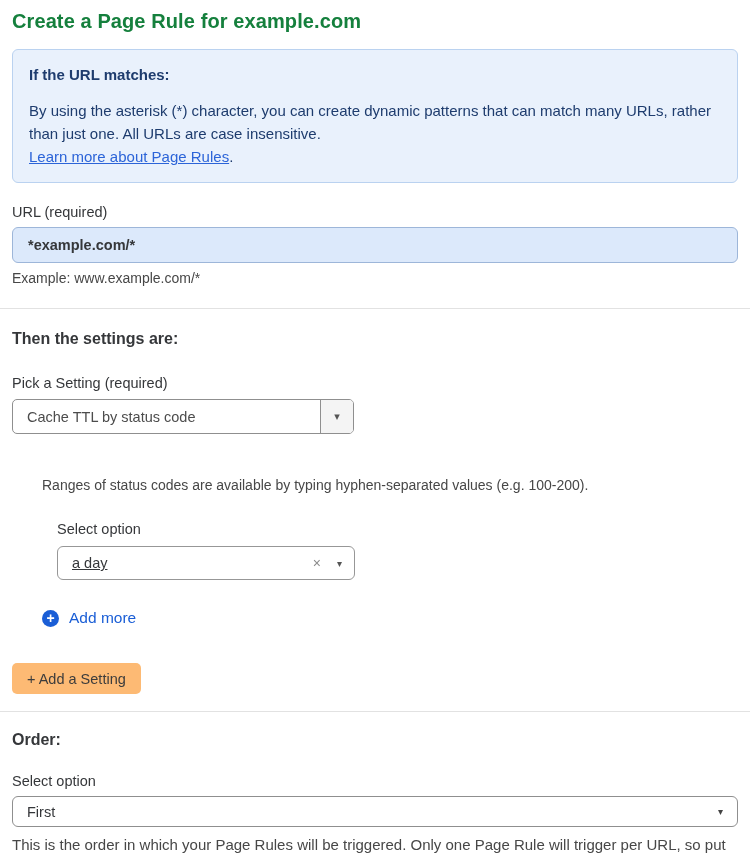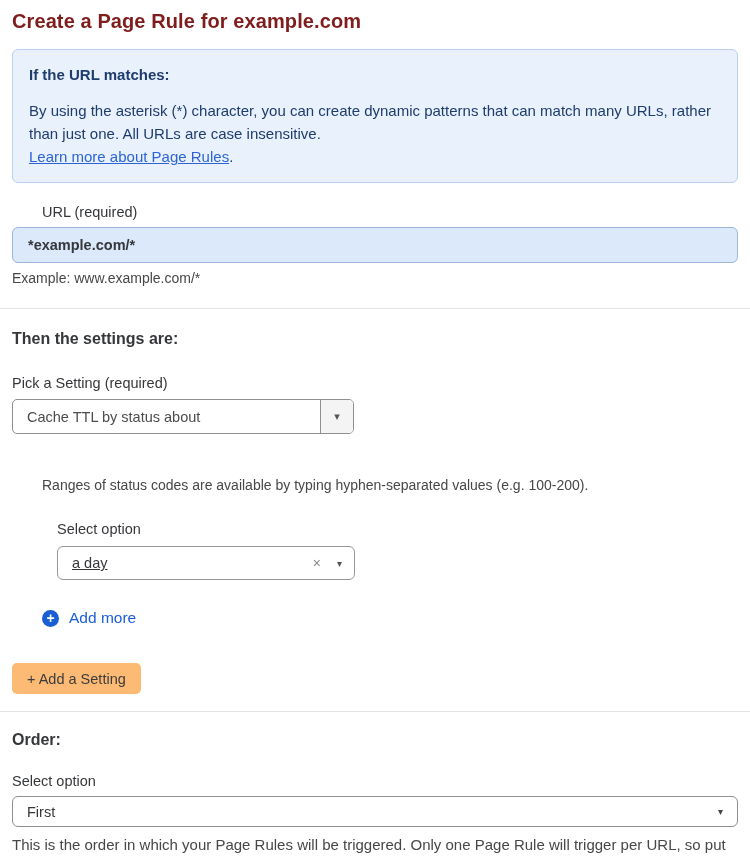--- a/index.html
+++ b/index.html
@@ -9,21 +9,21 @@
     min-height: 862px;
     font-family: "Liberation Sans", sans-serif;
     color: #35373a;
     position: relative;
   }
   .container { padding: 10px 12px 20px 12px; }
 
   h1.page-title {
     font-size: 20px;
     font-weight: bold;
-    color: #7f1d1d;
+    color: #15803d;
     letter-spacing: 0.1px;
   }
 
   
   .info-box {
     margin-top: 16px;
     background: #e9f1fc;
     border: 1px solid #bad2f0;
     border-radius: 6px;
     padding: 13px 16px 14px 16px;
@@ -37,21 +37,21 @@
     color: #2c64d8;
     text-decoration: underline;
     cursor: pointer;
   }
 
   
   .field-label { font-size: 14.5px; color: #35373a; }
   .helper-text { font-size: 14px; color: #474747; }
 
   
-  .url-label { margin-top: 21px; margin-left: 30px; }
+  .url-label { margin-top: 21px; }
   input.url-input {
     margin-top: 7px;
     width: 100%;
     height: 36px;
     background: #dce9fb;
     border: 1px solid #9db6d9;
     border-radius: 6px;
     padding: 10px 15px;
     font-family: "Liberation Sans", sans-serif;
     font-size: 14.5px;
@@ -224,21 +224,21 @@
   <div class="field-label url-label">URL (required)</div>
   <input class="url-input" type="text" value="*example.com/*" style="">
   <div class="helper-text url-helper">Example: www.example.com/*</div>
 
   <hr class="divider">
 
   <h2 class="section-heading">Then the settings are:</h2>
 
   <div class="field-label pick-label">Pick a Setting (required)</div>
   <div class="combo">
-    <div class="combo-value">Cache TTL by status about</div>
+    <div class="combo-value">Cache TTL by status code</div>
     <div class="combo-arrow">▾</div>
   </div>
 
   <div class="sub-block">
     <div class="range-note">Ranges of status codes are available by typing hyphen-separated values (e.g. 100-200).</div>
 
     <div class="fields-row">
       <div class="field-col-right">
         <div class="field-label">Select option</div>
         <div class="ttl-select">

